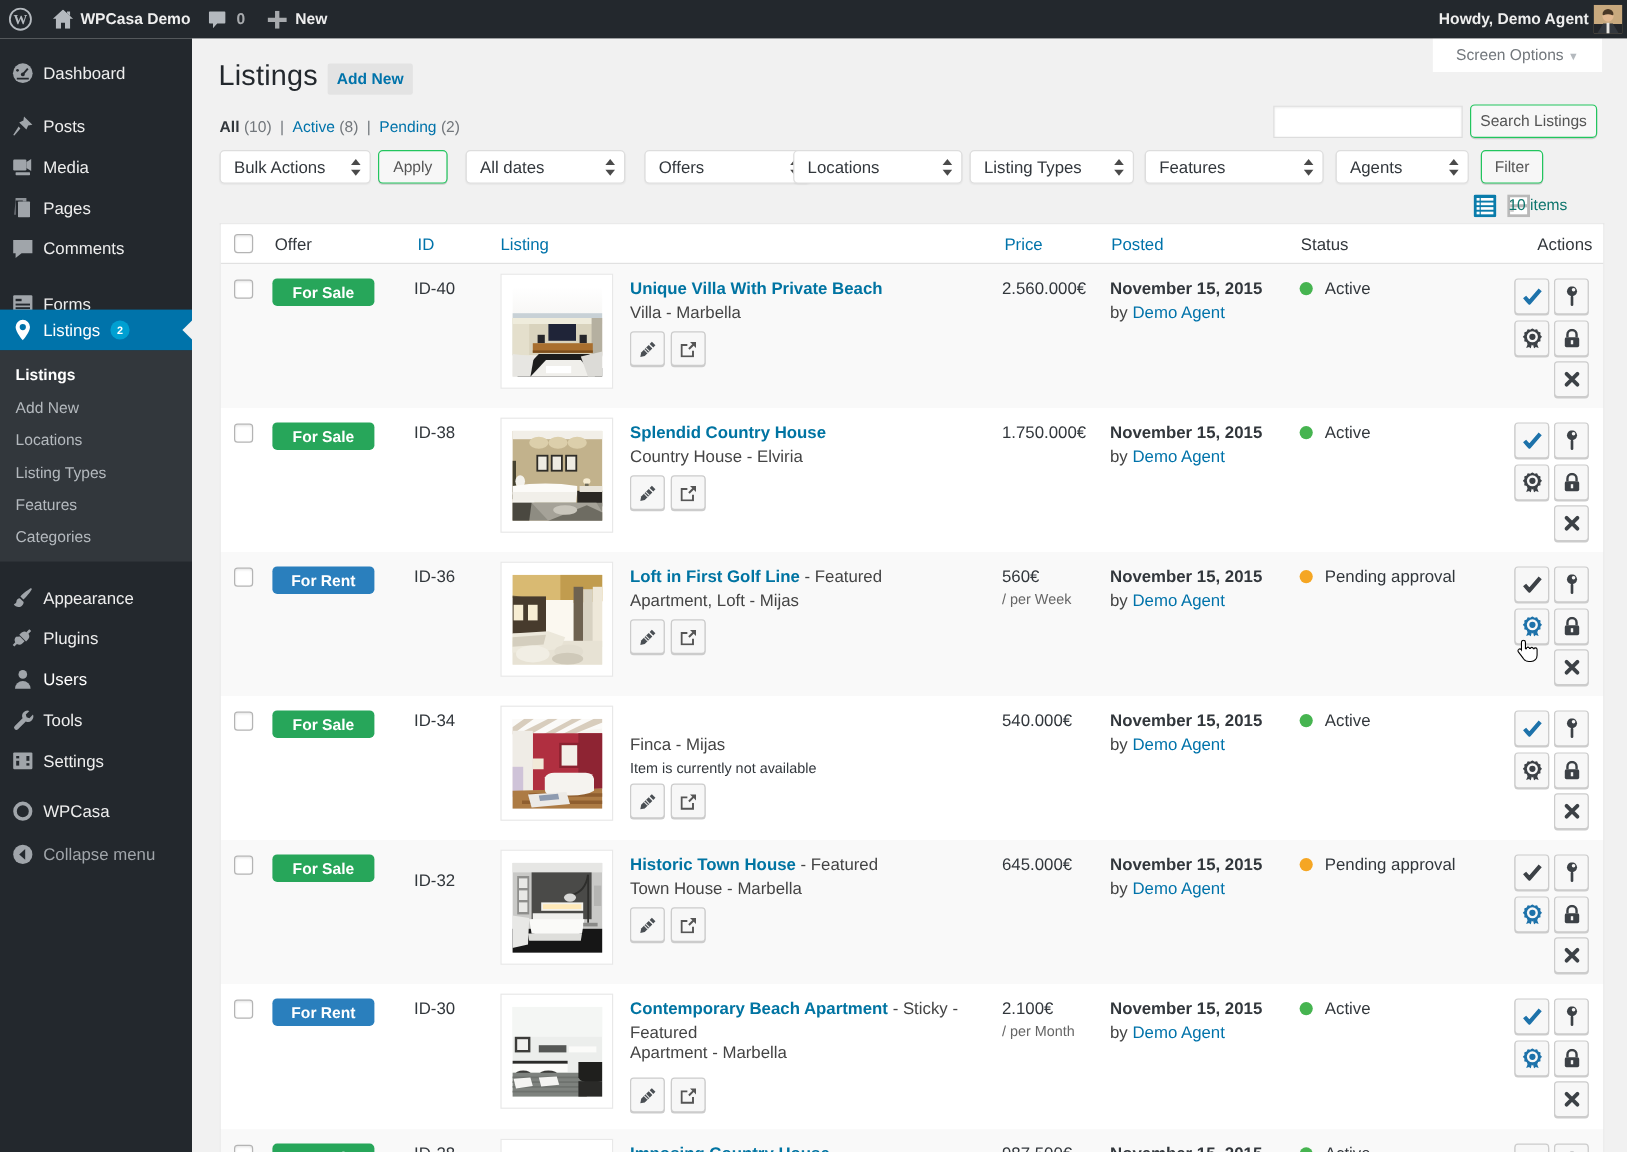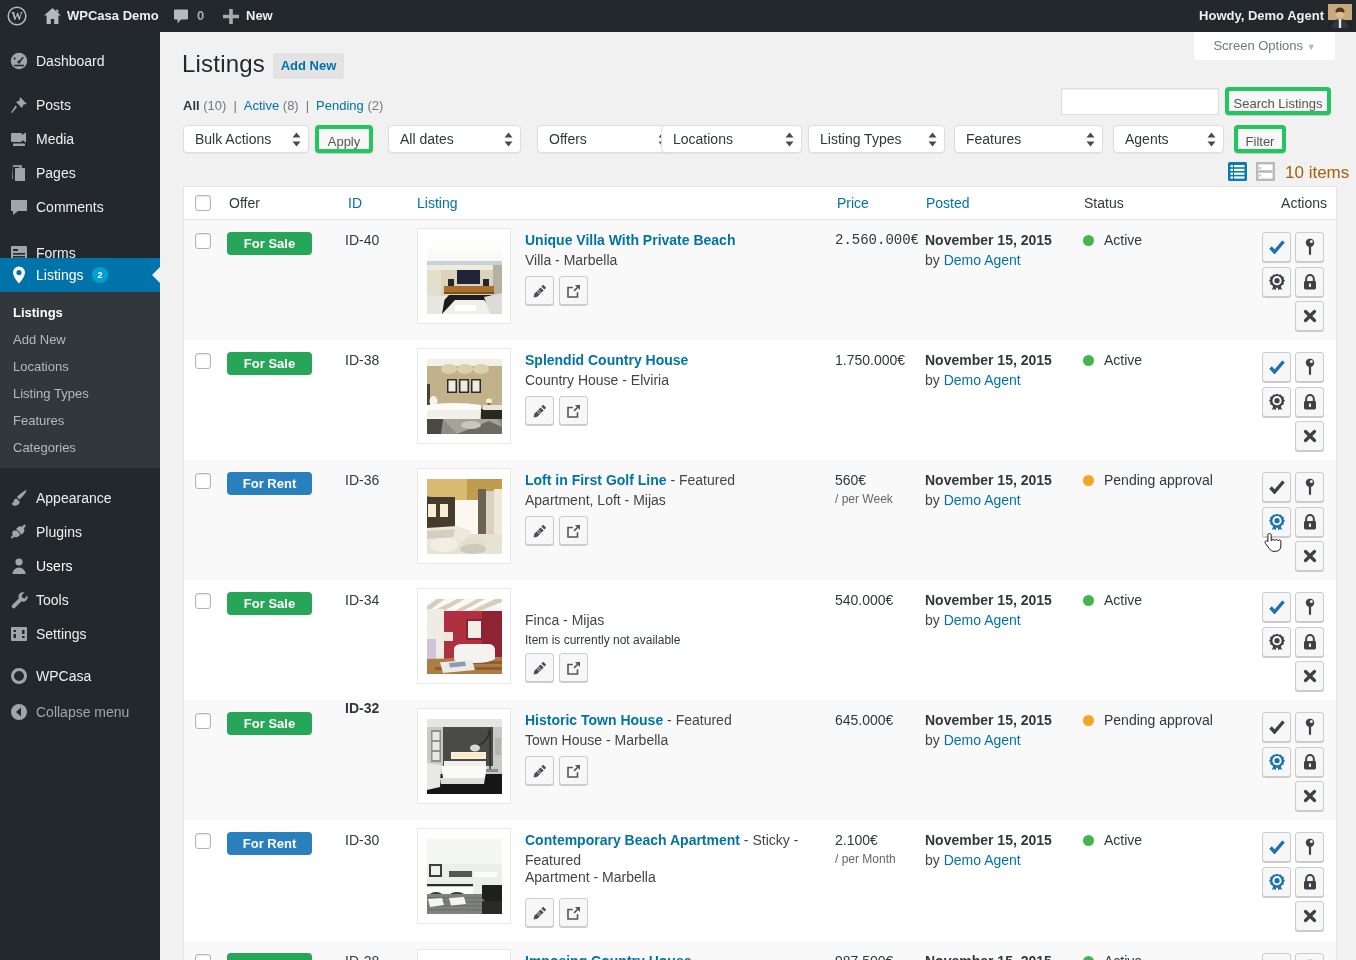--- a/index.html
+++ b/index.html
@@ -12,23 +12,23 @@
 .menu-icon { position:absolute; left:9px; top:7px; width:20px; height:20px; }
 .sub-item { position:absolute; left:13px; height:27px; line-height:27px; color:#b4b9be; font-size:13px; }
 #screen-options { position:absolute; left:1194px; top:32px; width:141px; height:28px; background:#fff; color:#72777c; font-size:13px; text-align:center; line-height:28px; z-index:10;}
 h1.heading { position:absolute; left:182px; top:50px; font-size:24px; letter-spacing:0.2px; font-weight:400; color:#23282d; }
 #add-new { position:absolute; left:273px; top:53px; width:71px; height:26px; background:#e3e3e3; color:#0073aa; font-size:13px; font-weight:600; text-align:center; line-height:26px; border-radius:2px; }
 #subsub { position:absolute; left:183px; top:98px; font-size:13px; color:#444; }
 #subsub a { color:#0073aa; text-decoration:none; }
 #subsub .count { color:#72777c; }
 #subsub .sep { color:#72777c; padding:0 7px; }
 #searchbox { position:absolute; left:1061px; top:88px; width:158px; height:27px; background:#fff; border:1px solid #ddd; box-shadow:inset 0 1px 2px rgba(0,0,0,.07); }
-.btn { position:absolute; background:#f7f7f7; border:4px solid #22c55e; border-radius:4px; color:#555; font-size:13px; text-align:center; box-shadow:0 1px 0 #ccc; }
+.btn { position:absolute; background:#f7f7f7; border:1px solid #22c55e; border-radius:4px; color:#555; font-size:13px; text-align:center; box-shadow:0 1px 0 #ccc; }
 .sel { position:absolute; top:125px; height:28px; background:#fff; border:1px solid #ddd; border-radius:4px; font-size:14px; color:#32373c; line-height:26px; padding-left:11px; box-shadow:0 1px 1px rgba(0,0,0,.04); }
-#items-count { position:absolute; left:1285px; top:163px; font-size:17px; color:#a16207; }
+#items-count { position:absolute; left:1257px; top:163px; font-size:13px; color:#0f766e; }
 #table { position:absolute; left:183px; top:186px; width:1154px; background:#fff; border:1px solid #e5e5e5; border-bottom:none; box-shadow:0 1px 1px rgba(0,0,0,.04); }
 #thead { position:relative; height:33px; background:#fff; border-bottom:1px solid #e1e1e1; }
 #thead span { position:absolute; top:0; line-height:33px; font-size:14px; color:#32373c; }
 #thead a { color:#0073aa; text-decoration:none; }
 .row { position:relative; width:100%; background:#fff; }
 .row.alt { background:#f9f9f9; }
 .cbx { position:absolute; left:11px; width:16px; height:16px; background:#fff; border:1px solid #b4b4b4; border-radius:3px; box-shadow:inset 0 1px 2px rgba(0,0,0,.1); }
 .badge { position:absolute; left:43px; width:85px; height:23px; border-radius:4px; color:#fff; font-size:13px; font-weight:700; text-align:center; line-height:23px; }
 .badge.sale { background:#27a65a; }
 .badge.rent { background:#2a7fbd; }
@@ -318,21 +318,21 @@
       <div class="ibtn" style="left:375px;top:56px;">
         <svg width="14" height="14" viewBox="0 0 14 14">
           <g stroke="#555" fill="none" stroke-width="1.6">
             <path d="M10.5 8.2 V13 H1 V3.5 H5.8"></path>
           </g>
           <g fill="#555">
             <path d="M8 1 h5 v5 l-1.9-1.9 -3.4 3.4 -1.2-1.2 3.4-3.4 Z"></path>
           </g>
         </svg>
       </div>
-      <div class="price" style="top:12px;font-family:Liberation Mono, monospace;">2.560.000€</div>
+      <div class="price" style="top:12px;">2.560.000€</div>
       <div class="posted" style="top:12px;">November 15, 2015</div>
       <div class="byline" style="top:32px;">by <a href="#">Demo Agent</a></div>
       <div class="sdot green" style="top:15px;"></div>
       <div class="stxt" style="top:12px;">Active</div>
       <div class="abtn" style="left:1078px;top:12px;">
         <svg width="16" height="14" viewBox="0 0 16 14">
           <path d="M1.5 7.5 L5.5 12 L14.5 1.5" stroke="#1d72aa" stroke-width="3.4" fill="none" stroke-linecap="butt"></path>
         </svg>
       </div>
       <div class="abtn" style="left:1111px;top:12px;">
@@ -633,21 +633,21 @@
       </div>
       <div class="abtn" style="left:1111px;top:81px;">
         <svg width="13" height="13" viewBox="0 0 13 13">
           <path d="M2 2 L11 11 M11 2 L2 11" stroke="#3c4146" stroke-width="3.2" stroke-linecap="round"></path>
         </svg>
       </div>
     </div>
     <div class="row alt" style="height:120px;">
       <div class="cbx" style="top:13px;"></div>
       <div class="badge sale" style="top:12px;">For Sale</div>
-      <div class="idtxt" style="top:0;font-weight:bold;">ID-32</div>
+      <div class="idtxt" style="top:25px;">ID-32</div>
       <div class="thumb" style="top:8px;">
         <svg width="75" height="75" viewBox="0 0 75 75">
           <rect width="75" height="75" fill="#c9c9c7"></rect>
           <rect x="0" y="0" width="75" height="8" fill="#e6e6e4"></rect>
           <rect x="16" y="8" width="50" height="39" fill="#4a4a48"></rect>
           <rect x="4" y="11" width="10" height="32" fill="#8e8e8c"></rect>
           <rect x="5.5" y="13" width="7" height="8" fill="#e8e8e6"></rect>
           <rect x="5.5" y="23" width="7" height="8" fill="#e8e8e6"></rect>
           <rect x="5.5" y="33" width="7" height="8" fill="#e8e8e6"></rect>
           <rect x="68" y="19" width="6" height="17" fill="#b5b5b3"></rect>

